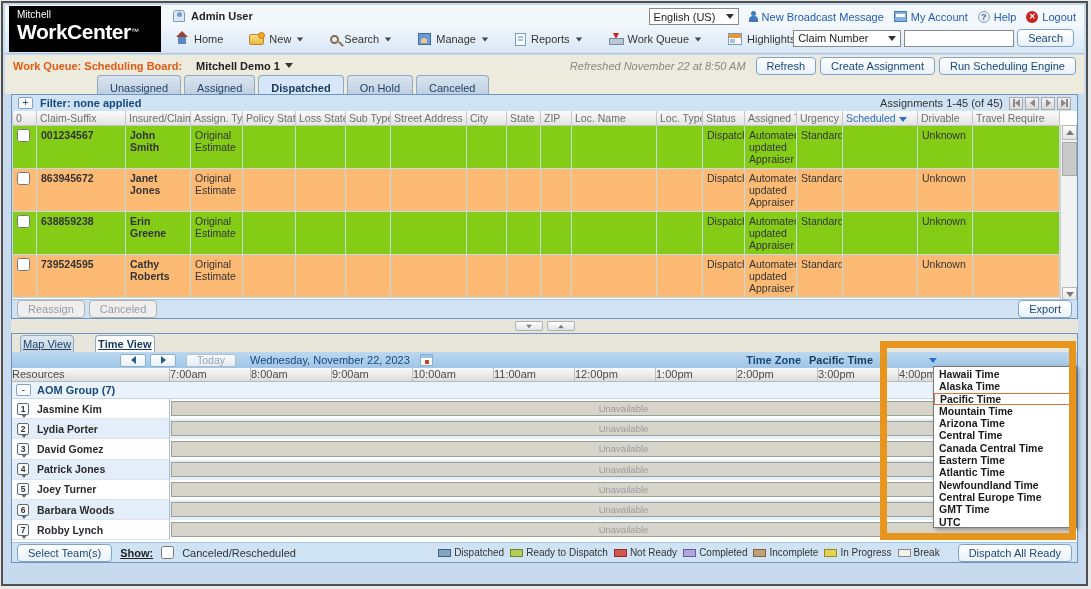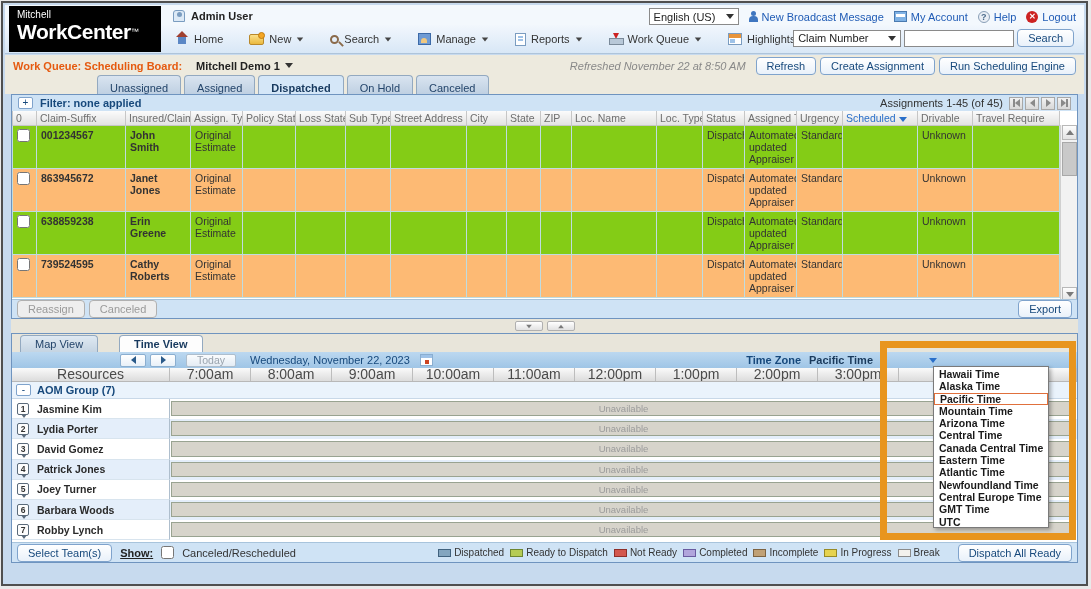--- a/index.html
+++ b/index.html
@@ -104,37 +104,37 @@
   .exportwrap { margin-left:auto; }
 
   
   .splitter { position:absolute; left:8px; top:316px; width:1067px; height:14px; background:#e8e5da; display:flex; align-items:center; justify-content:center; gap:4px; }
   .splitbtn { width:28px; height:10px; background:linear-gradient(#fff,#e2e2e2); border:1px solid #b0b0b0; border-radius:2px; display:flex; align-items:center; justify-content:center; cursor:pointer; }
   .splitbtn .tri-up,.splitbtn .tri-dn { transform:scale(.7); }
 
   
   .bottompanel { position:absolute; left:8px; top:330px; width:1067px; height:230px; border:1px solid #6f94bf; background:#fff; }
   .viewtabs { position:absolute; left:0; top:0; right:0; height:18px; background:#e8e5da; display:flex; align-items:flex-end; padding-left:8px; gap:3px; }
-  .viewtab { height:17px; line-height:17px; padding:0 14px; background:linear-gradient(#dfe9f2,#c5d4e2); border:1px solid #93a9c0; border-bottom:none; border-radius:4px 4px 0 0; color:#23446a; cursor:pointer; }
+  .viewtab { height:17px; line-height:17px; padding:0 2px; background:linear-gradient(#dfe9f2,#c5d4e2); border:1px solid #93a9c0; border-bottom:none; border-radius:4px 4px 0 0; color:#23446a; cursor:pointer;text-decoration:underline; }
   .viewtab.active { background:#fdfdfd; font-weight:bold; color:#17395e;margin-left:18px; }
   .calbar { position:absolute; left:0; top:18px; right:0; height:16px; background:linear-gradient(#bcd8f0,#9fc5e6); display:flex; align-items:center; gap:4px; padding-left:108px; }
   .calbtn { width:26px; height:13px; background:linear-gradient(#fff,#e8f0f8); border:1px solid #8aaed0; border-radius:2px; display:flex; align-items:center; justify-content:center; cursor:pointer; }
   .tri-l-sm { width:0;height:0;border-top:4px solid transparent;border-bottom:4px solid transparent;border-right:5px solid #2a5a8a; }
   .tri-r-sm { width:0;height:0;border-top:4px solid transparent;border-bottom:4px solid transparent;border-left:5px solid #2a5a8a; }
   .todaybtn { height:13px; line-height:11px; padding:0 10px; font-size:10.5px; color:#9aa4ae; background:linear-gradient(#fafcfe,#e4ecf4); border:1px solid #aebecd; border-radius:2px; margin-left:6px; cursor:default; }
   .caldate { font-weight:normal; color:#17497c; margin-left:10px; }
   .calendar-icon { width:13px; height:12px; background:#fff; border:1px solid #8aaed0; margin-left:6px; position:relative; cursor:pointer; }
   .calendar-icon::before { content:''; position:absolute; left:0; top:0; right:0; height:3px; background:#9ec2e8; }
   .calendar-icon::after { content:''; position:absolute; left:4px; top:5px; width:4px; height:4px; background:#cc4422; }
   .tzgroup { position:absolute; right:140px; top:0; height:16px; display:flex; align-items:center; gap:8px; }
   .tzlabel { font-weight:bold; color:#17497c; }
   .tzvalue { font-weight:bold; color:#1a3a5c; width:128px; display:flex; align-items:center; justify-content:space-between; cursor:pointer; }
 
   .timelinehdr { position:absolute; left:0; top:34px; right:0; height:14px; display:flex; background:linear-gradient(#fafafa,#dcdcdc); border-bottom:1px solid #b8b8b8; }
-  .thcell { border-right:1px solid #bdbdbd; font-size:14px; color:#4a4a4a; text-align:center; line-height:13px; overflow:hidden; white-space:nowrap; }
+  .thcell { border-right:1px solid #bdbdbd; font-size:11px; color:#4a4a4a; text-align:left; line-height:13px; overflow:hidden; white-space:nowrap; }
   .thcell.res { width:158px; flex:none; }
   .thcell.hour { width:81px; flex:none; }
   .schedbody { position:absolute; left:0; top:48px; right:0; height:160px; background:#fff; overflow:hidden; }
   .grouprow { height:17px; background:#eaf3fc; border-bottom:1px solid #c8d8e8; display:flex; align-items:center; gap:6px; padding-left:4px; }
   .grouplabel { font-weight:bold; color:#17497c; }
   .resrow { height:20.2px; position:relative; display:flex; }
   .resrow.odd { background:#fff; } .resrow.even { background:#e4eefa; }
   .rescell { width:158px; flex:none; border-right:1px solid #aebecd; border-bottom:1px solid #d8e4ee; display:flex; align-items:center; gap:8px; padding-left:5px; }
   .resname { font-weight:bold; color:#2a2a2a; font-size:10.5px; }
   .pin-icon { width:12px; height:12px; background:#fdfdfd; border:1px solid #5a6a7a; border-radius:2px; font-size:8.5px; font-weight:bold; color:#333; text-align:center; line-height:11px; position:relative; flex:none; }
@@ -146,21 +146,21 @@
   .showlabel { font-weight:bold; color:#222;text-decoration:underline; }
   .legend { display:flex; align-items:center; gap:6px; margin-left:auto; margin-right:10px; }
   .legenditem { display:flex; align-items:center; gap:3px; color:#333; font-size:10px; white-space:nowrap; }
   .swatch { width:13px; height:8px; border:1px solid #666; }
   .sw0{background:#83a5bf;border-color:#41627e;} .sw1{background:#b5cc55;border-color:#6d8631;}
   .sw2{background:#d3574e;border-color:#8e2f2a;} .sw3{background:#b1a5dc;border-color:#6a5ba0;}
   .sw4{background:#c0a176;border-color:#7d6342;} .sw5{background:#e6d350;border-color:#978a26;}
   .sw6{background:#f2f1ed;border-color:#8a8a8a;}
 
   
-  .tz-dropdown { position:absolute; left:930px; top:363px; width:116px; height:162px; background:#fff; border:1px solid #7a7a7a; box-shadow:2px 2px 4px rgba(0,0,0,.3); z-index:40; padding-top:1px; }
+  .tz-dropdown { position:absolute; left:930px; top:363px; width:144px; height:162px; background:#fff; border:1px solid #7a7a7a; box-shadow:2px 2px 4px rgba(0,0,0,.3); z-index:40; padding-top:1px; }
   .tz-item { height:12.3px; line-height:12.3px; padding:0 5px; font-size:10.5px; font-weight:bold; color:#1a1a1a; white-space:nowrap; overflow:hidden; cursor:pointer; }
   .tz-item.selected { border:1px solid #e0703c; line-height:10.5px; }
   .highlight-box { position:absolute; left:877px; top:338px; width:196px; height:199px; border:7px solid #e8951e; z-index:50; pointer-events:none; }
 </style>
 </head>
 <body>
 
 <div class="screen">
 <div class="window">
 

